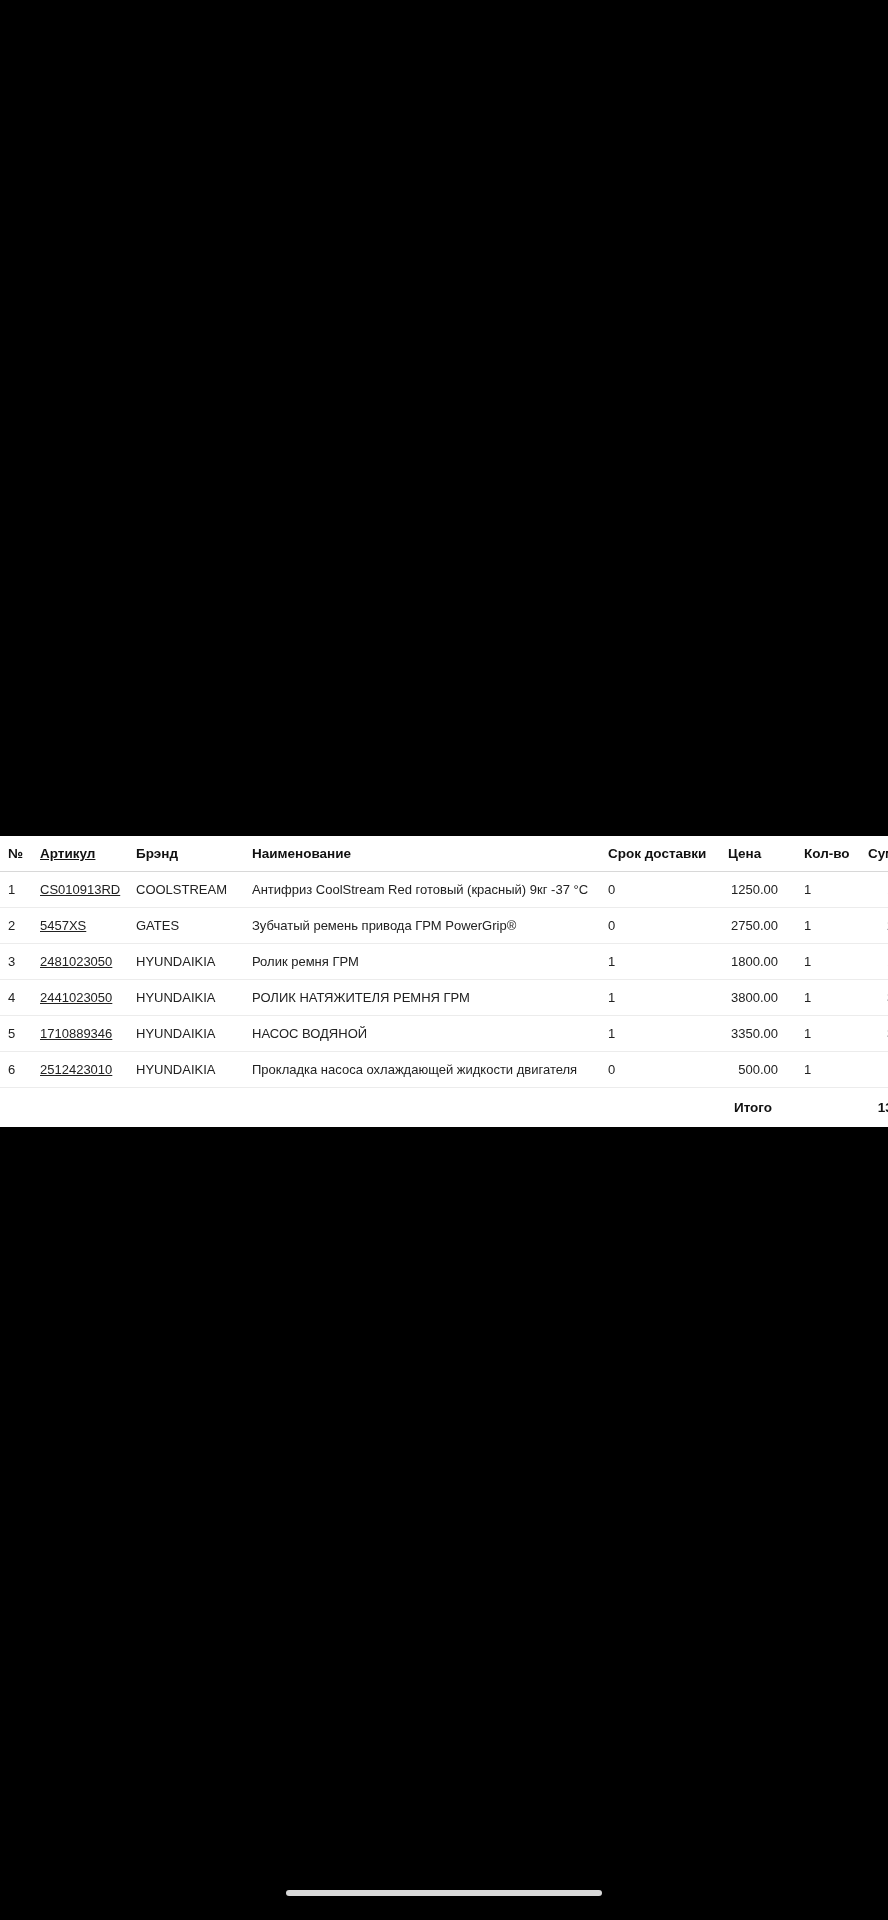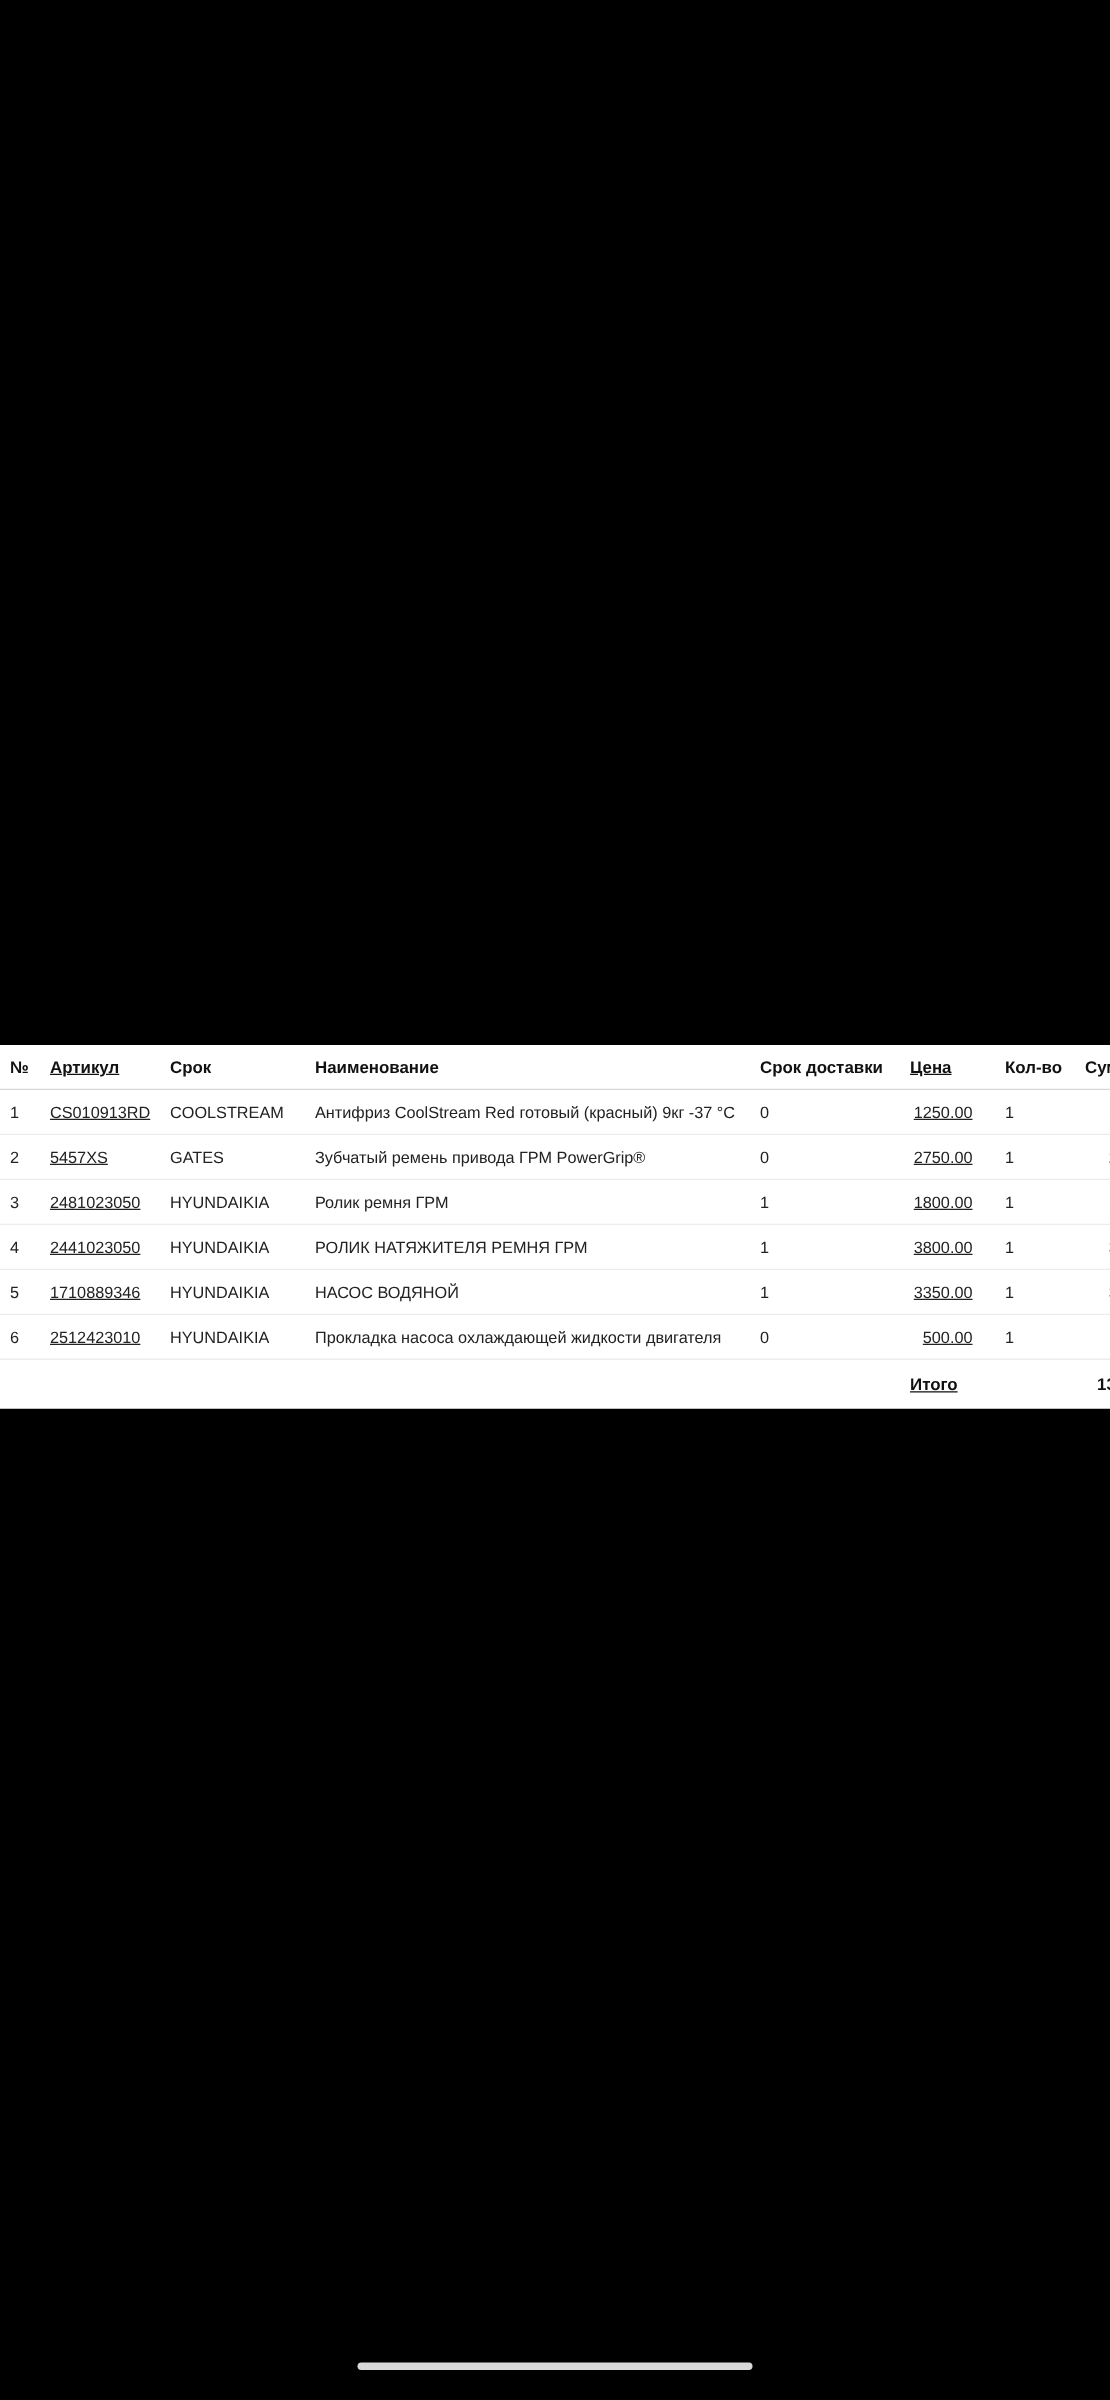--- a/index.html
+++ b/index.html
@@ -60,32 +60,32 @@
     font-weight: bold;
     color: #111;
     border-bottom: none;
   }
   
   .c-num   { width: 24px;  padding-left: 8px !important; }
   .c-art   { width: 88px; text-decoration: underline; }
   .c-brand { width: 108px; }
   .c-name  { width: 348px; }
   .c-term  { width: 108px; text-align: left; }
-  .c-price { width: 60px;  text-align: right; text-decoration: underline; }
+  .c-price { width: 60px;  text-align: right; }
   .c-qty   { width: 52px;  text-align: left; padding-left: 12px !important; }
   .c-sum   { width: 76px;  text-align: right; padding-right: 10px !important; }
 
   th.c-price { text-align: left; padding-left: 8px !important; }
   th.c-sum   { text-align: left; padding-left: 8px !important; padding-right: 0 !important; }
   th.c-qty   { text-align: left; }
 
   td.c-price { text-align: right; padding-right: 14px !important; }
   td.c-sum   { text-align: right; padding-right: 10px !important; }
 
-  tfoot .total-label { text-align: left; padding-left: 8px !important; }
+  tfoot .total-label { text-align: center; padding-left: 8px !important; }
   tfoot .total-value { text-align: right; padding-right: 10px !important; }
 
   .home-indicator {
     position: absolute;
     left: 50%;
     transform: translateX(-50%);
     bottom: 24px;
     width: 316px;
     height: 6px;
     border-radius: 3px;
@@ -96,21 +96,21 @@
 <body>
 
 <div class="screen">
 
   <div class="doc-panel">
     <table class="parts">
       <thead>
         <tr>
           <th class="c-num">№</th>
           <th class="c-art">Артикул</th>
-          <th class="c-brand">Срок</th>
+          <th class="c-brand">Брэнд</th>
           <th class="c-name">Наименование</th>
           <th class="c-term">Срок доставки</th>
           <th class="c-price">Цена</th>
           <th class="c-qty">Кол-во</th>
           <th class="c-sum">Сумма</th>
         </tr>
       </thead>
       <tbody id="parts-body">
           <tr>
             <td class="c-num">1</td>

